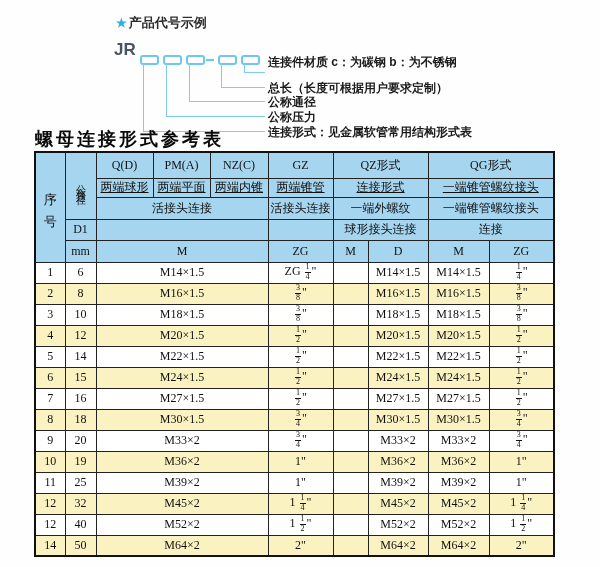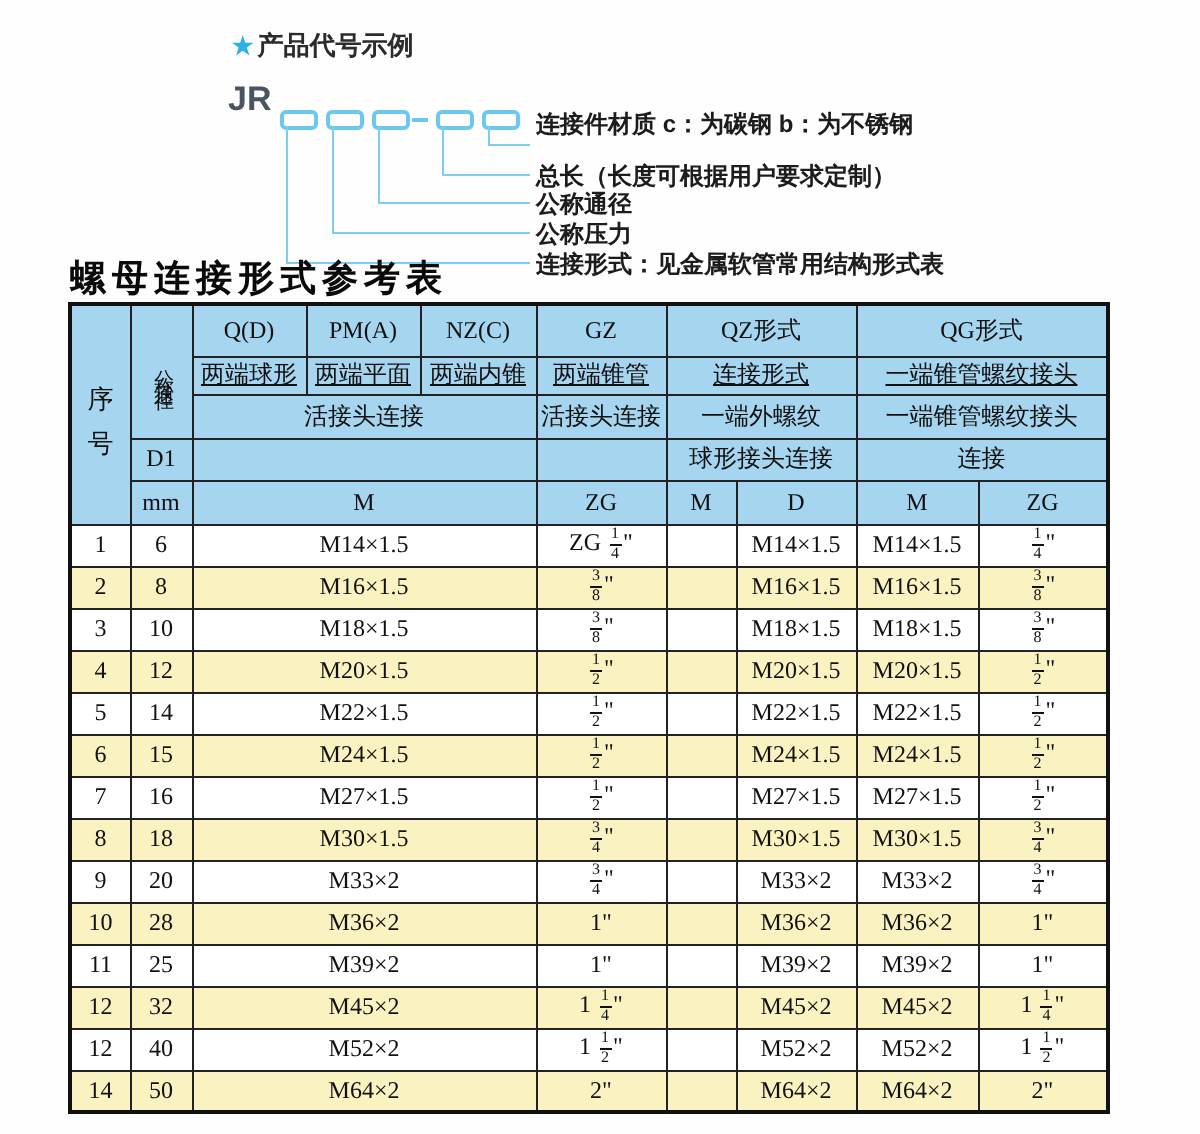--- a/index.html
+++ b/index.html
@@ -217,21 +217,21 @@
           <td>20</td>
           <td colspan="3">M33×2</td>
           <td><span class="vf"><span class="nu">3</span><span class="de">4</span></span>"</td>
           <td></td>
           <td>M33×2</td>
           <td>M33×2</td>
           <td><span class="vf"><span class="nu">3</span><span class="de">4</span></span>"</td>
         </tr>
         <tr class="alt">
           <td>10</td>
-          <td>28</td>
+          <td>19</td>
           <td colspan="3">M36×2</td>
           <td>1"</td>
           <td></td>
           <td>M36×2</td>
           <td>M36×2</td>
           <td>1"</td>
         </tr>
         <tr>
           <td>11</td>
           <td>25</td>

